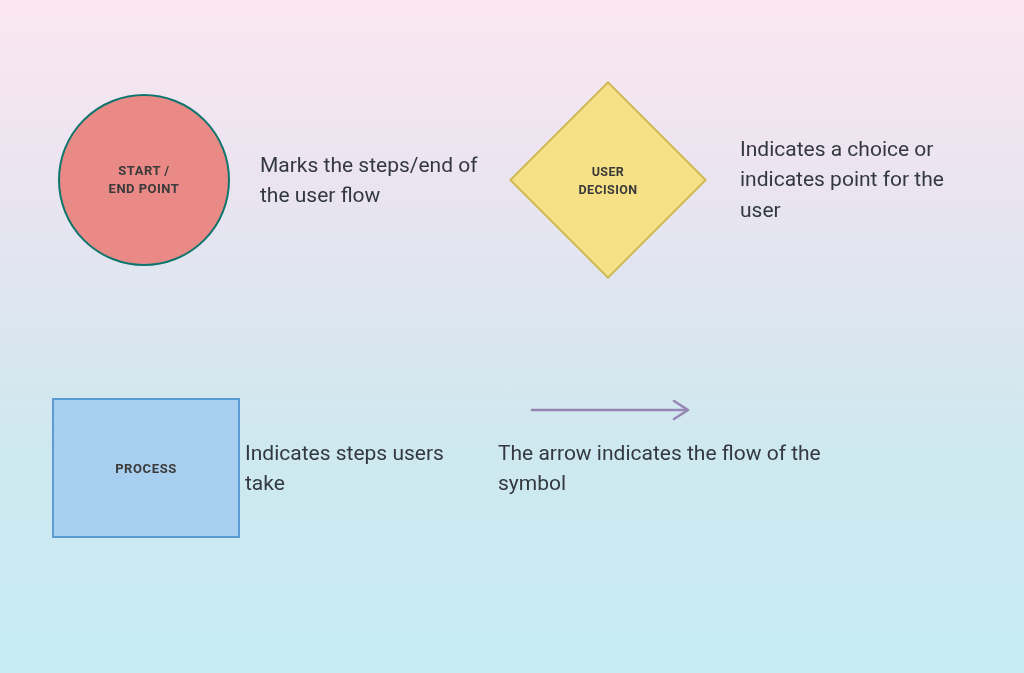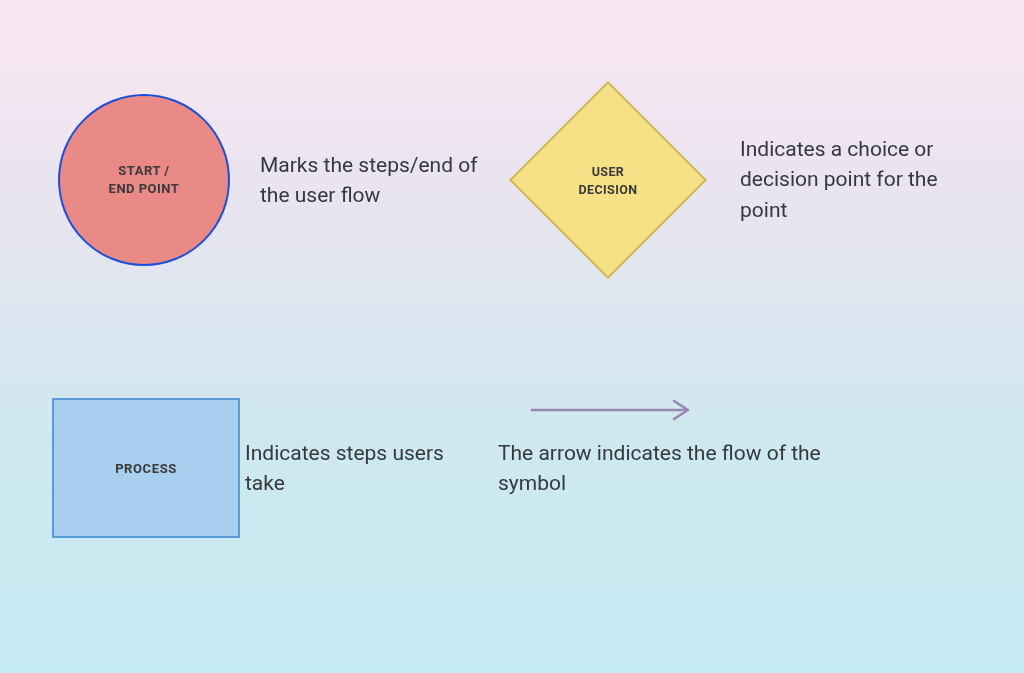--- a/index.html
+++ b/index.html
@@ -11,21 +11,21 @@
     color: #2f3640;
   }
   .canvas { position: relative; width: 1024px; height: 673px; }
   .item { position: absolute; }
 
   
   .circle {
     width: 172px; height: 172px;
     border-radius: 50%;
     background: #e98a87;
-    border: 2px solid #1d4ed8;
+    border: 2px solid #0f766e;
     display: flex; align-items: center; justify-content: center;
     text-align: center;
   }
   .circle-label {
     font-size: 13px; font-weight: 700; letter-spacing: 0.5px;
     color: #3a3a3a; line-height: 1.4;
     white-space: pre-line;
   }
 
   
@@ -79,21 +79,21 @@
 END POINT</span>
   </div>
   <div class="item desc" style="left:260px; top:150px; width:220px;">Marks the steps/end of the user flow</div>
 
   <div class="item diamond-wrap" style="left:508px; top:80px;">
     <div class="diamond">
       <span class="diamond-label">USER
 DECISION</span>
     </div>
   </div>
-  <div class="item desc" style="left:740px; top:134px; width:240px;">Indicates a choice or decision point for the point</div>
+  <div class="item desc" style="left:740px; top:134px; width:240px;">Indicates a choice or indicates point for the user</div>
 
   <div class="item rect" style="left:52px; top:398px;">
     <span class="rect-label">PROCESS</span>
   </div>
   <div class="item desc" style="left:245px; top:438px; width:200px;">Indicates steps users take</div>
 
   <div class="item" style="left:530px; top:398px;">
     <svg class="arrow-svg" width="170" height="24" viewBox="0 0 170 24">
       <line x1="2" y1="12" x2="156" y2="12" stroke="#9586b3" stroke-width="2.6" stroke-linecap="round"></line>
       <polyline points="144,3 158,12 144,21" fill="none" stroke="#9586b3" stroke-width="2.6" stroke-linecap="round" stroke-linejoin="round"></polyline>

